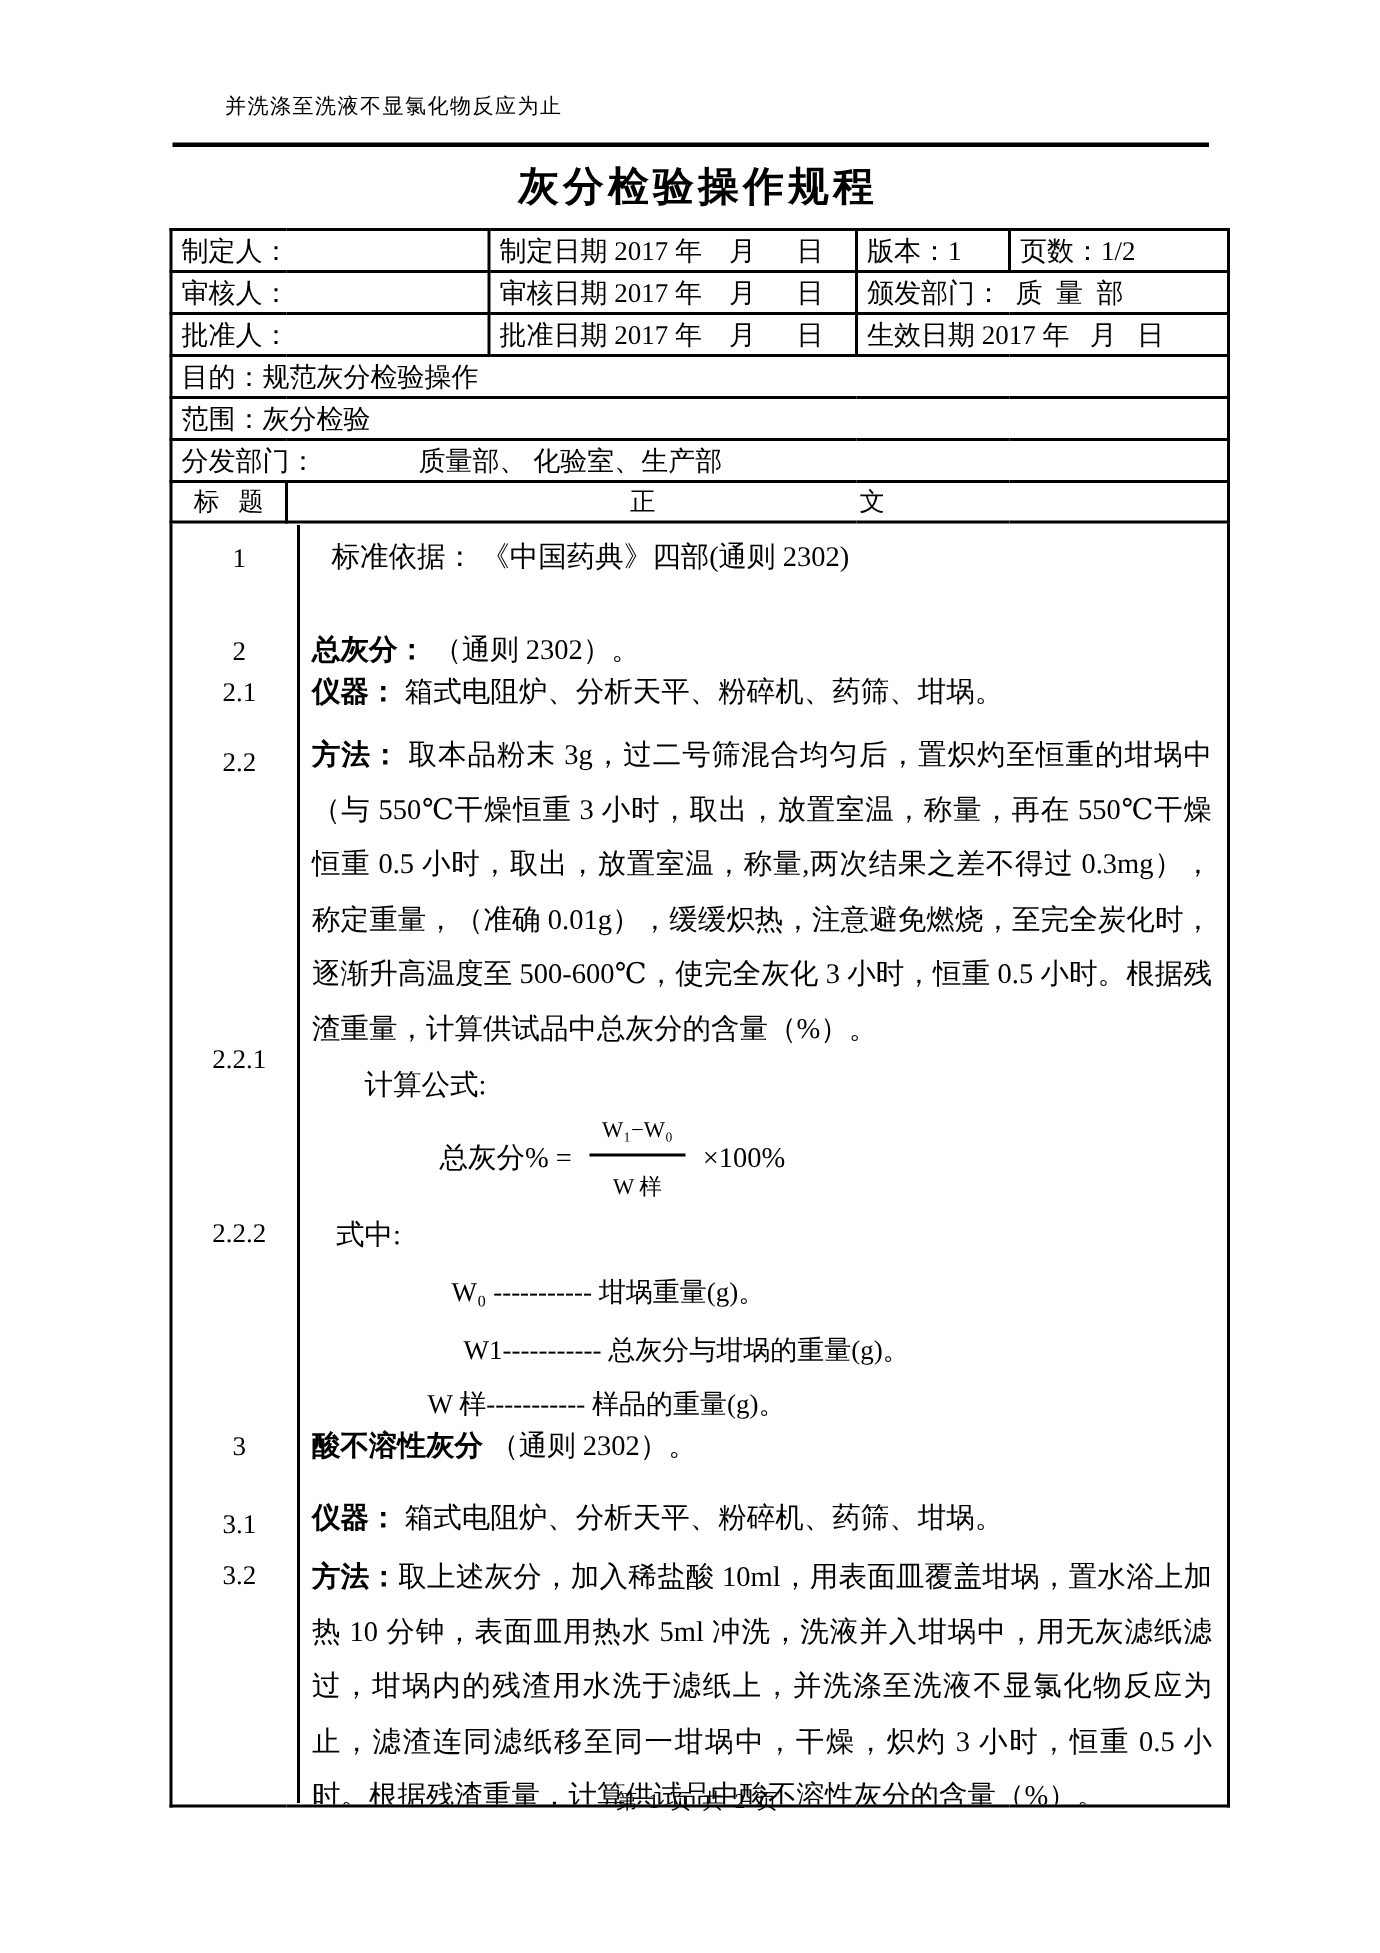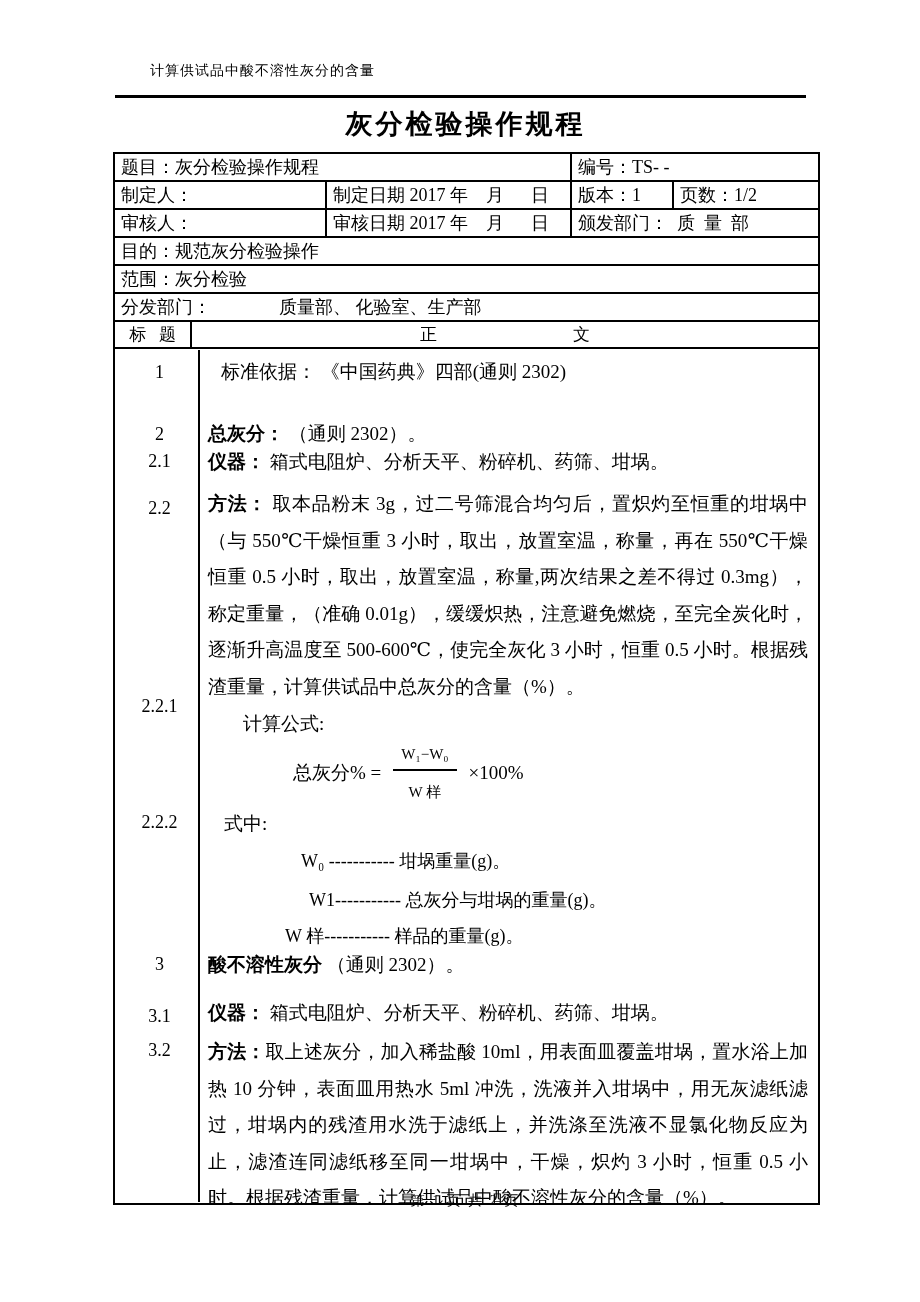--- a/index.html
+++ b/index.html
@@ -61,47 +61,48 @@
     position:absolute; left:113px; top:1192px; width:705px;
     text-align:center; font-size:14px; letter-spacing:2px;
   }
   .dist-val { margin-left:68px; }
 </style>
 </head>
 <body>
 
 <div class="page">
 
-  <div class="header-note">计算供试品中酸不溶性灰分的含量</div>
+  <div class="header-note">并洗涤至洗液不显氯化物反应为止</div>
   <div class="header-rule"></div>
   <div class="doc-title">灰分检验操作规程</div>
 
   <table class="doc-table">
     <colgroup>
       <col style="width:77px">
         <col style="width:135px">
         <col style="width:245px">
         <col style="width:102px">
         <col style="width:146px">
     </colgroup>
     <tbody>
       <tr>
-        <td colspan="3">题目：灰分检验操作规程</td>
-        <td colspan="2">编号：TS- -</td>
-      </tr>
-      <tr>
         <td colspan="2">制定人：</td>
         <td class="pre">制定日期 2017 年    月      日</td>
         <td>版本：1</td>
         <td>页数：1/2</td>
       </tr>
       <tr>
         <td colspan="2">审核人：</td>
         <td class="pre">审核日期 2017 年    月      日</td>
         <td colspan="2" class="pre">颁发部门：  质  量  部</td>
+      </tr>
+      <tr>
+        <td colspan="2">批准人：</td>
+        <td class="pre">批准日期 2017 年    月      日</td>
+        <td colspan="2" class="pre">生效日期 2017 年   月   日</td>
       </tr>
       <tr>
         <td colspan="5">目的：规范灰分检验操作</td>
       </tr>
       <tr>
         <td colspan="5">范围：灰分检验</td>
       </tr>
       <tr>
         <td colspan="5">
           <span>分发部门：</span><span class="dist-val">质量部、 化验室、生产部</span>

